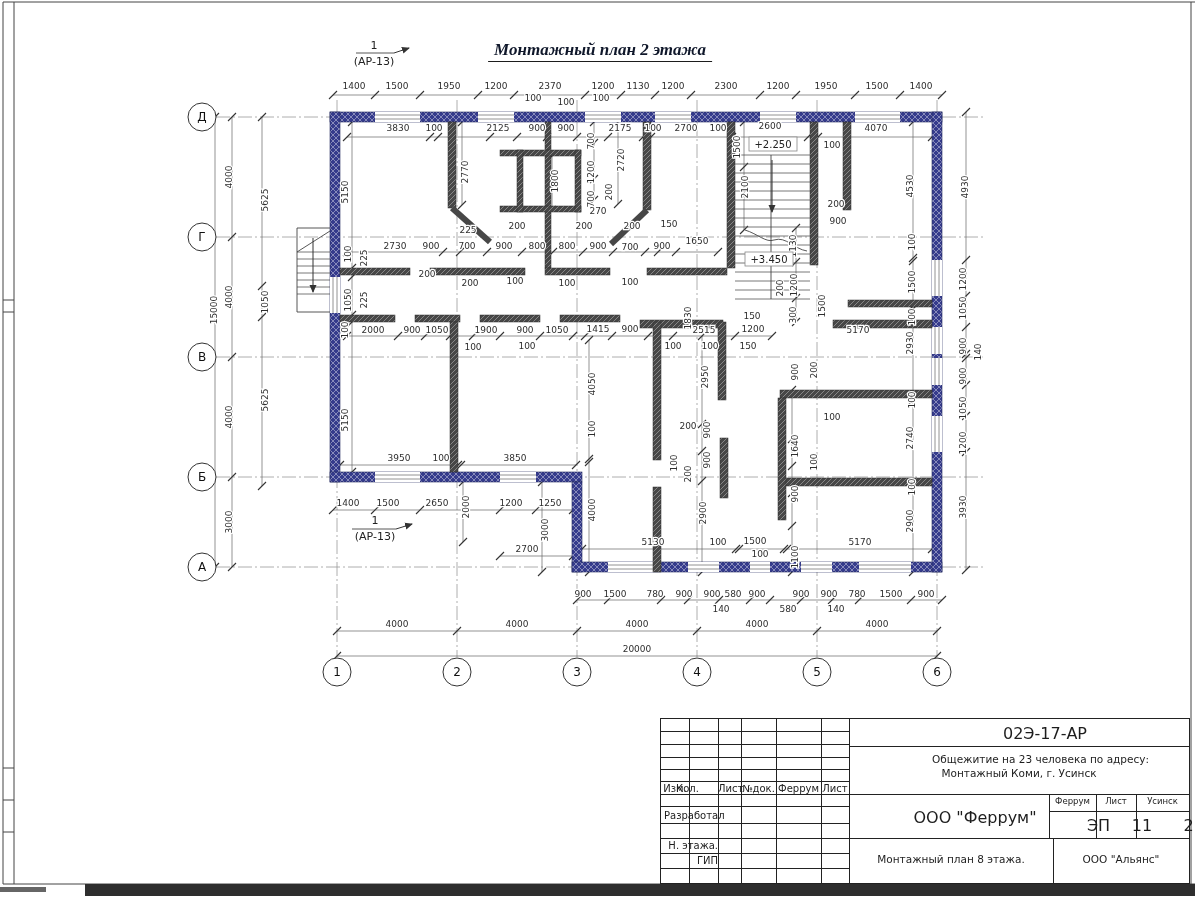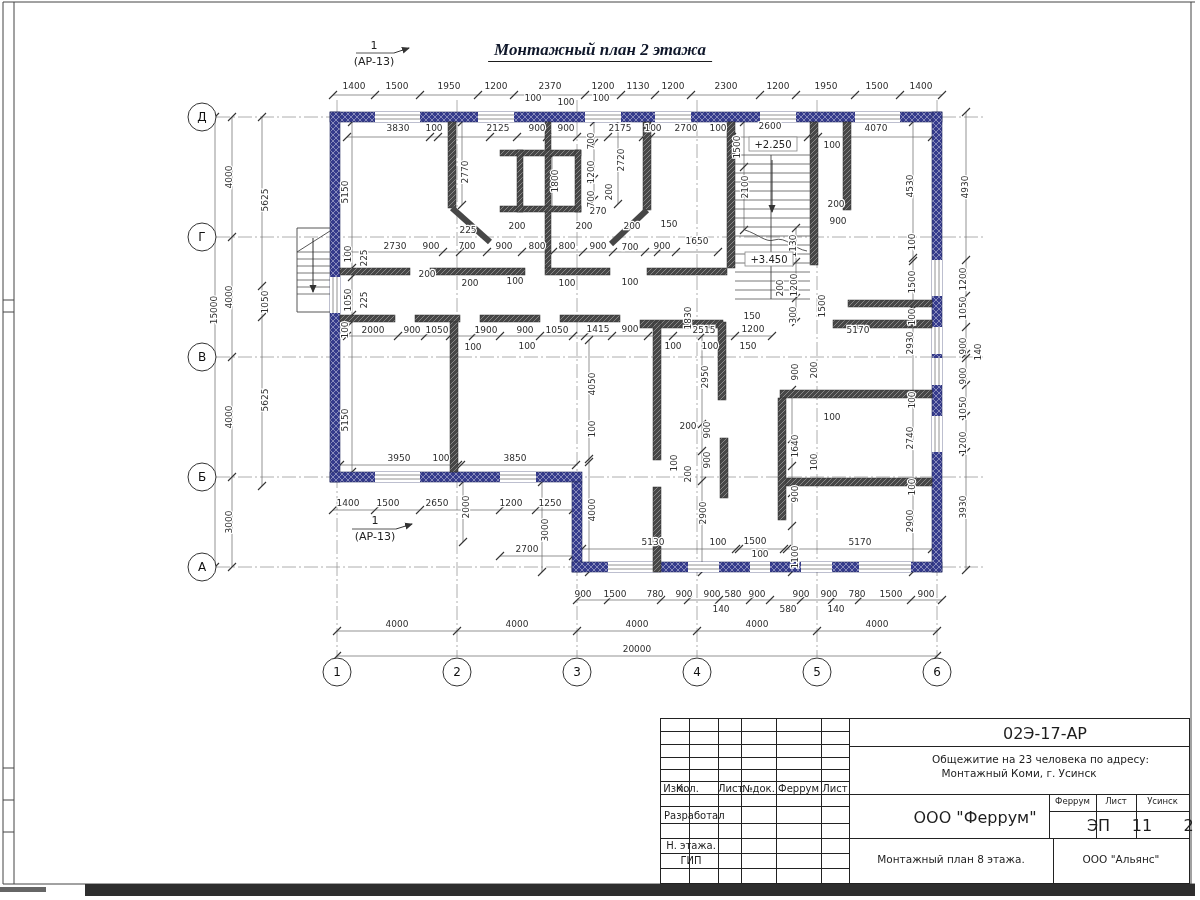--- a/index.html
+++ b/index.html
@@ -6,21 +6,21 @@
   .sheet{position:relative;width:1200px;height:900px;background:#ffffff;overflow:hidden;
          font-family:"DejaVu Sans",sans-serif;}
   svg{position:absolute;left:0;top:0;}
   .dwg-title{position:absolute;left:600px;top:40px;transform:translateX(-50%);
      font-family:"Liberation Serif",serif;font-style:italic;font-weight:bold;
      font-size:17px;color:#0f172a;border-bottom:1.4px solid #1d1d1d;padding:0 6px 1px 6px;white-space:nowrap;}
   .tblock{position:absolute;left:660px;top:718px;width:528px;height:164px;border:1.6px solid #222;color:#1d1d1d;}
   .tblock .vl{position:absolute;top:0;width:0;border-left:1px solid #222;}
   .tblock .hl{position:absolute;height:0;border-top:1px solid #222;}
   .tc{position:absolute;text-align:center;line-height:1.15;}
-  .tl{position:absolute;text-align:center;}
+  .tl{position:absolute;text-align:right;}
   .f8{font-size:10px;} .f85{font-size:8.5px;} .f105{font-size:10.5px;} .f11{font-size:16px;padding-left:26px;}
 </style>
 </head>
 <body>
 
 <div class="sheet">
   <svg id="plan" width="1200" height="900" viewBox="0 0 1200 900">
     <defs>
       <pattern id="hatchExt" width="6" height="6" patternUnits="userSpaceOnUse">
         <rect width="6" height="6" fill="#353b8c"></rect>

